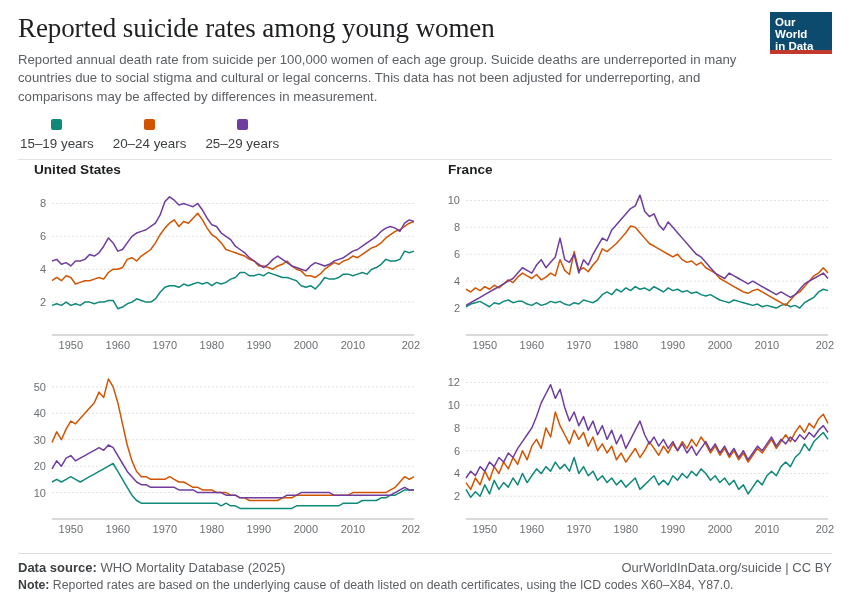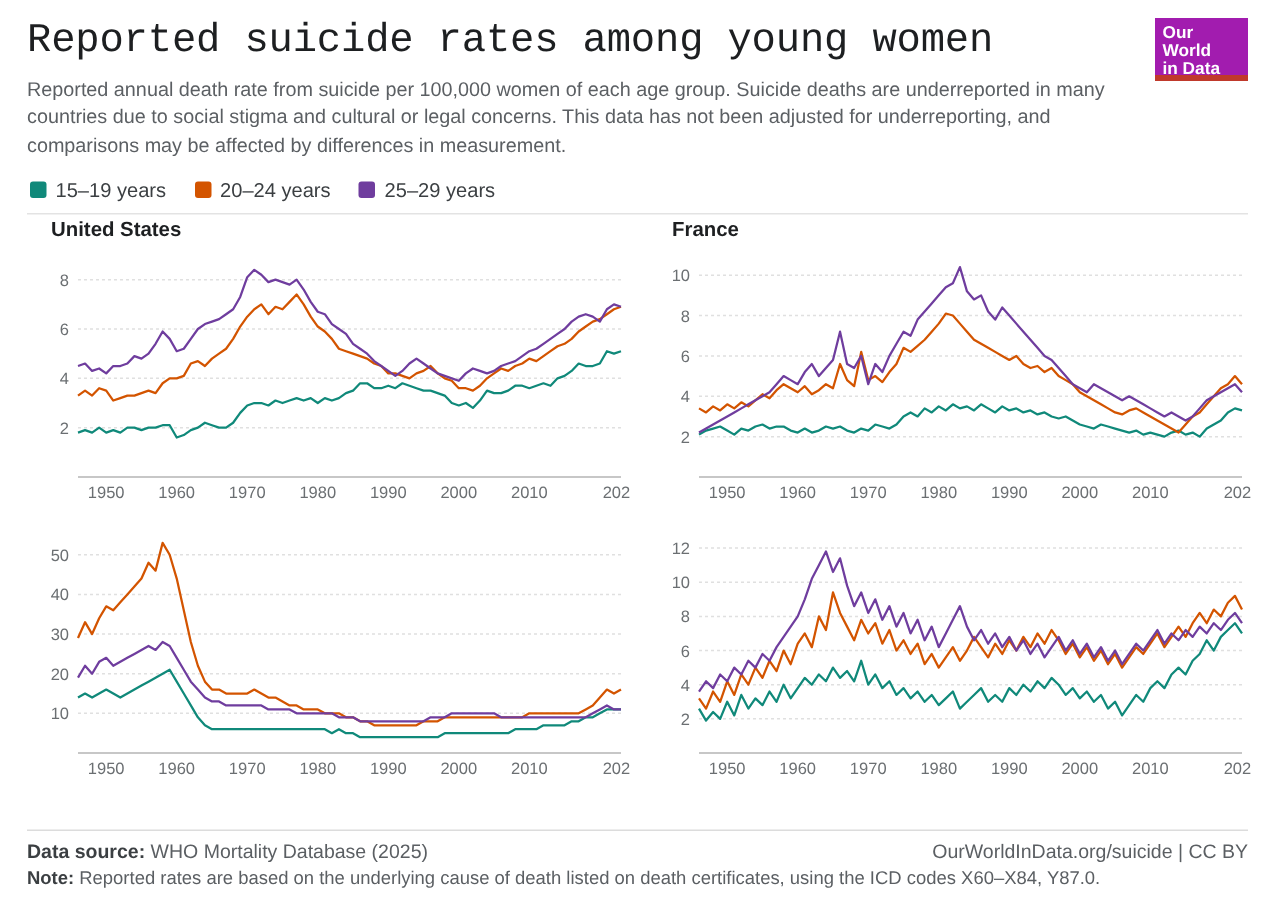--- a/index.html
+++ b/index.html
@@ -7,58 +7,58 @@
     margin: 0; padding: 0;
     width: 850px; height: 600px;
     background: #ffffff;
     font-family: "Liberation Sans", sans-serif;
     color: #1d1f21;
     overflow: hidden;
   }
   .page { width: 850px; height: 600px; position: relative; padding: 14px 18px 0 18px; }
 
   .title {
-    font-family: Liberation Mono, monospace;
+    font-family: Liberation Serif, serif;
     font-size: 27px;
     font-weight: 400;
     color: #1d1f21;
     letter-spacing: -0.1px;
     margin: 0 0 7px 0;
     line-height: 1.1;
   }
   .subtitle {
     font-size: 13.2px;
     color: #5b5f63;
     line-height: 1.42;
     max-width: 740px;
     margin: 0 0 12px 0;
   }
   .logo {
     position: absolute;
     right: 18px; top: 12px;
     width: 62px; height: 42px;
-    background: #a21caf;
+    background: #0c4a6e;
     color: #fff;
     font-family: "Liberation Sans", sans-serif;
     font-weight: bold;
     font-size: 11.5px;
     line-height: 1.06;
     padding: 4px 5px 0 5px;
     border-bottom: 4px solid #c0392b;
   }
 
   .legend {
     display: flex;
     gap: 19px;
     align-items: center;
     margin: 0 0 8px 2px;
     font-size: 13.4px;
     color: #3b3f42;
   }
-  .legend-item { display: flex; align-items: center; gap: 6px; }
+  .legend-item { display: flex; align-items: center; gap: 6px; flex-direction: column; }
   .swatch { width: 11px; height: 11px; border-radius: 2px; display: inline-block; }
 
   .hr-top { border: none; border-top: 1px solid #e3e3e3; margin: 0 0 2px 0; }
 
   .grid {
     display: grid;
     grid-template-columns: 1fr 1fr;
     grid-template-rows: 1fr 1fr;
     column-gap: 12px;
     row-gap: 2px;

